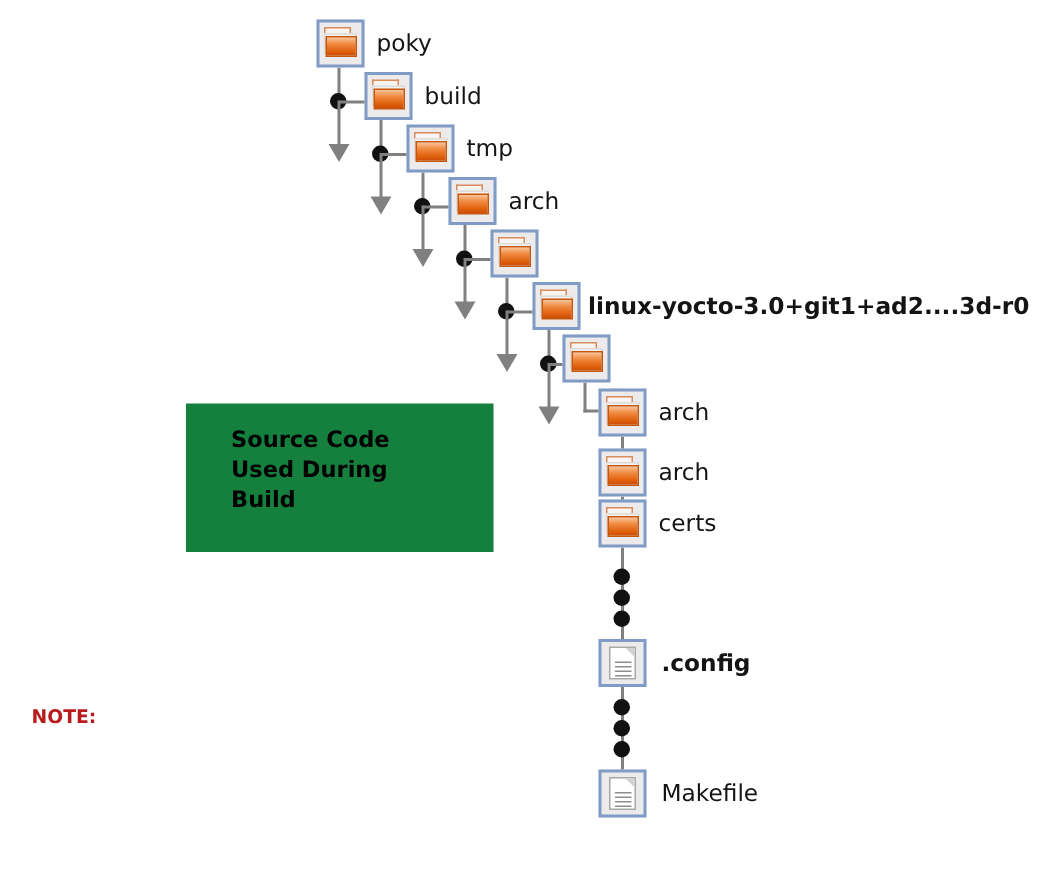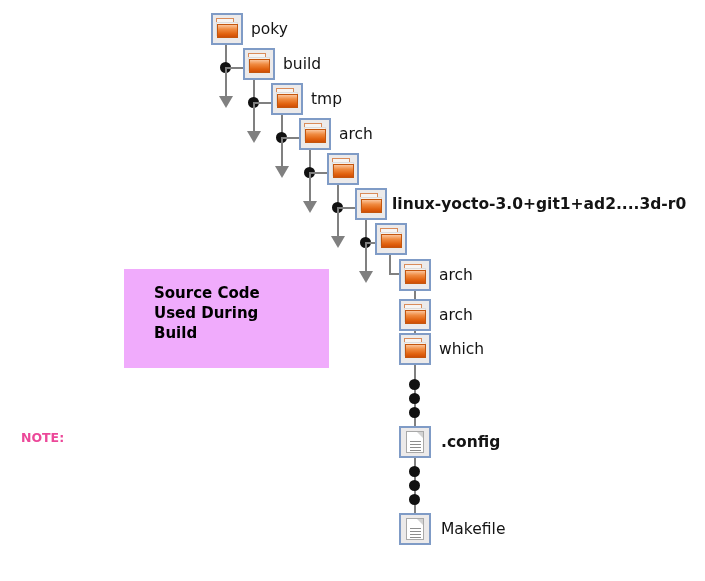--- a/index.html
+++ b/index.html
@@ -146,21 +146,21 @@
     white-space: nowrap;
     color: #141414;
   }
   
   #callout {
     position: absolute;
     left: 124px;
     top: 269px;
     width: 205px;
     height: 99px;
-    background: #f0abfc;
+    background: #15803d;
   }
   #callout .callout-text {
     position: absolute;
     left: 30px;
     top: 14px;
     font-size: 15px;
     font-weight: bold;
     line-height: 20px;
     color: #000000;
     white-space: pre-line;
@@ -168,22 +168,23 @@
   
   #note {
     position: absolute;
     left: 21px;
     top: 430px;
     width: 380px;
   }
   #note .note-title {
     font-size: 12.5px;
     font-weight: bold;
-    color: #ec4899;
+    color: #b91c1c;
     line-height: 16px;
+    margin-top: 40px;
   }
   #note .note-body {
     font-size: 12.5px;
     color: #000000;
     line-height: 16px;
     white-space: pre-line;
   }
 </style>
 </head>
 <body>
@@ -322,21 +323,21 @@
   </div>
   <div class="label" style="left:439px; top:306px;">arch</div>
 
   <div class="node" style="left:399px; top:333px;">
     <div class="folder-icon">
       <div class="back-tab"></div>
         <div class="back-sheet"></div>
         <div class="front"></div>
     </div>
   </div>
-  <div class="label" style="left:439px; top:340px;">which</div>
+  <div class="label" style="left:439px; top:340px;">certs</div>
 
   <div class="node" style="left:399px; top:426px;">
     <div class="doc-icon">
       <div class="shadow"></div>
       <div class="page">
         <div class="fold"></div>
         <div class="line" style="top:9px;  width:11px;"></div>
         <div class="line" style="top:12px; width:11px;"></div>
         <div class="line" style="top:15px; width:11px;"></div>
         <div class="line" style="top:18px; width:11px;"></div>

